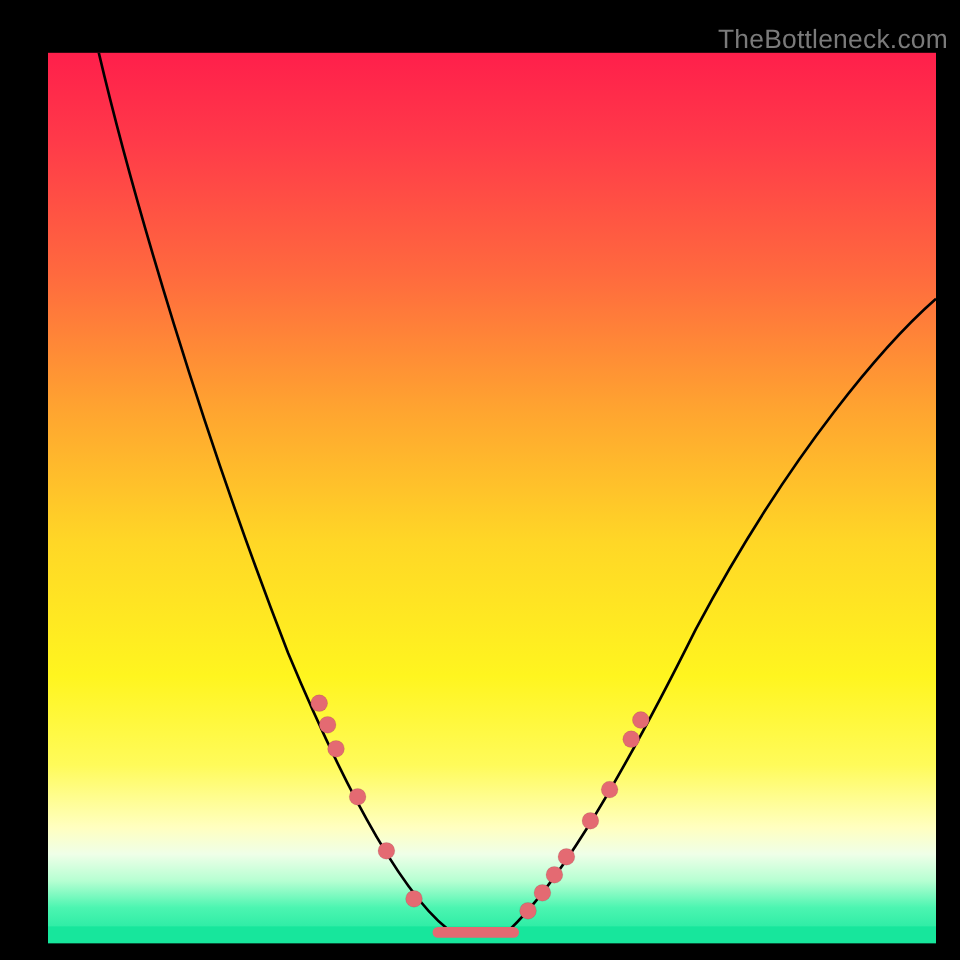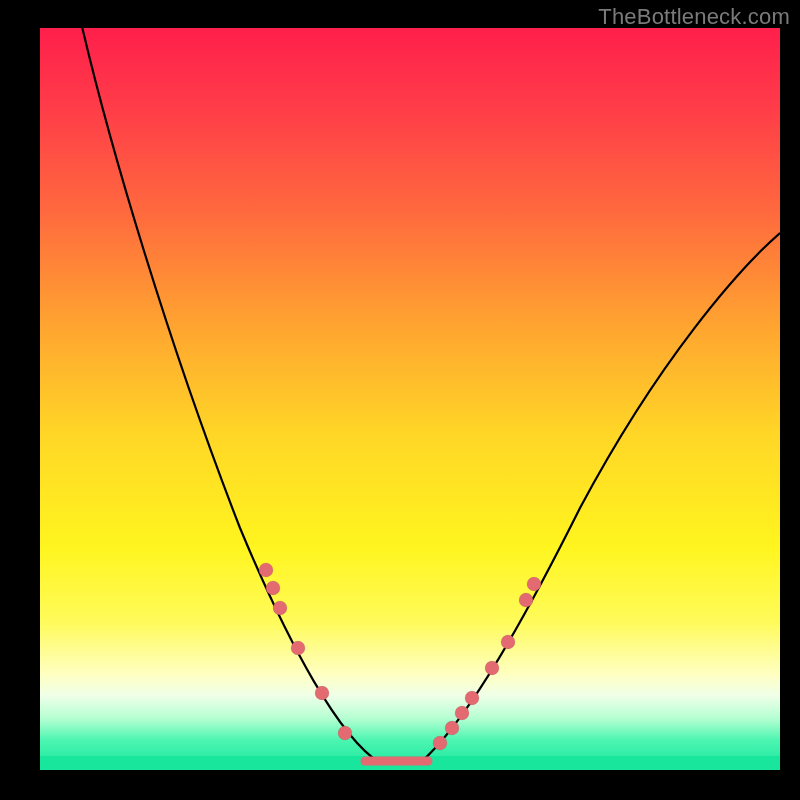--- a/index.html
+++ b/index.html
@@ -7,21 +7,21 @@
     padding: 0;
     width: 800px;
     height: 800px;
     background: #000;
     overflow: hidden;
     font-family: Arial, Helvetica, sans-serif;
   }
   .frame {
     position: absolute;
     left: 0;
-    top: 0;
+    top: 16px;
     width: 800px;
     height: 764px;
     background: #000;
   }
   .plot {
     position: absolute;
     left: 40px;
     top: 28px;
     width: 740px;
     height: 742px;

